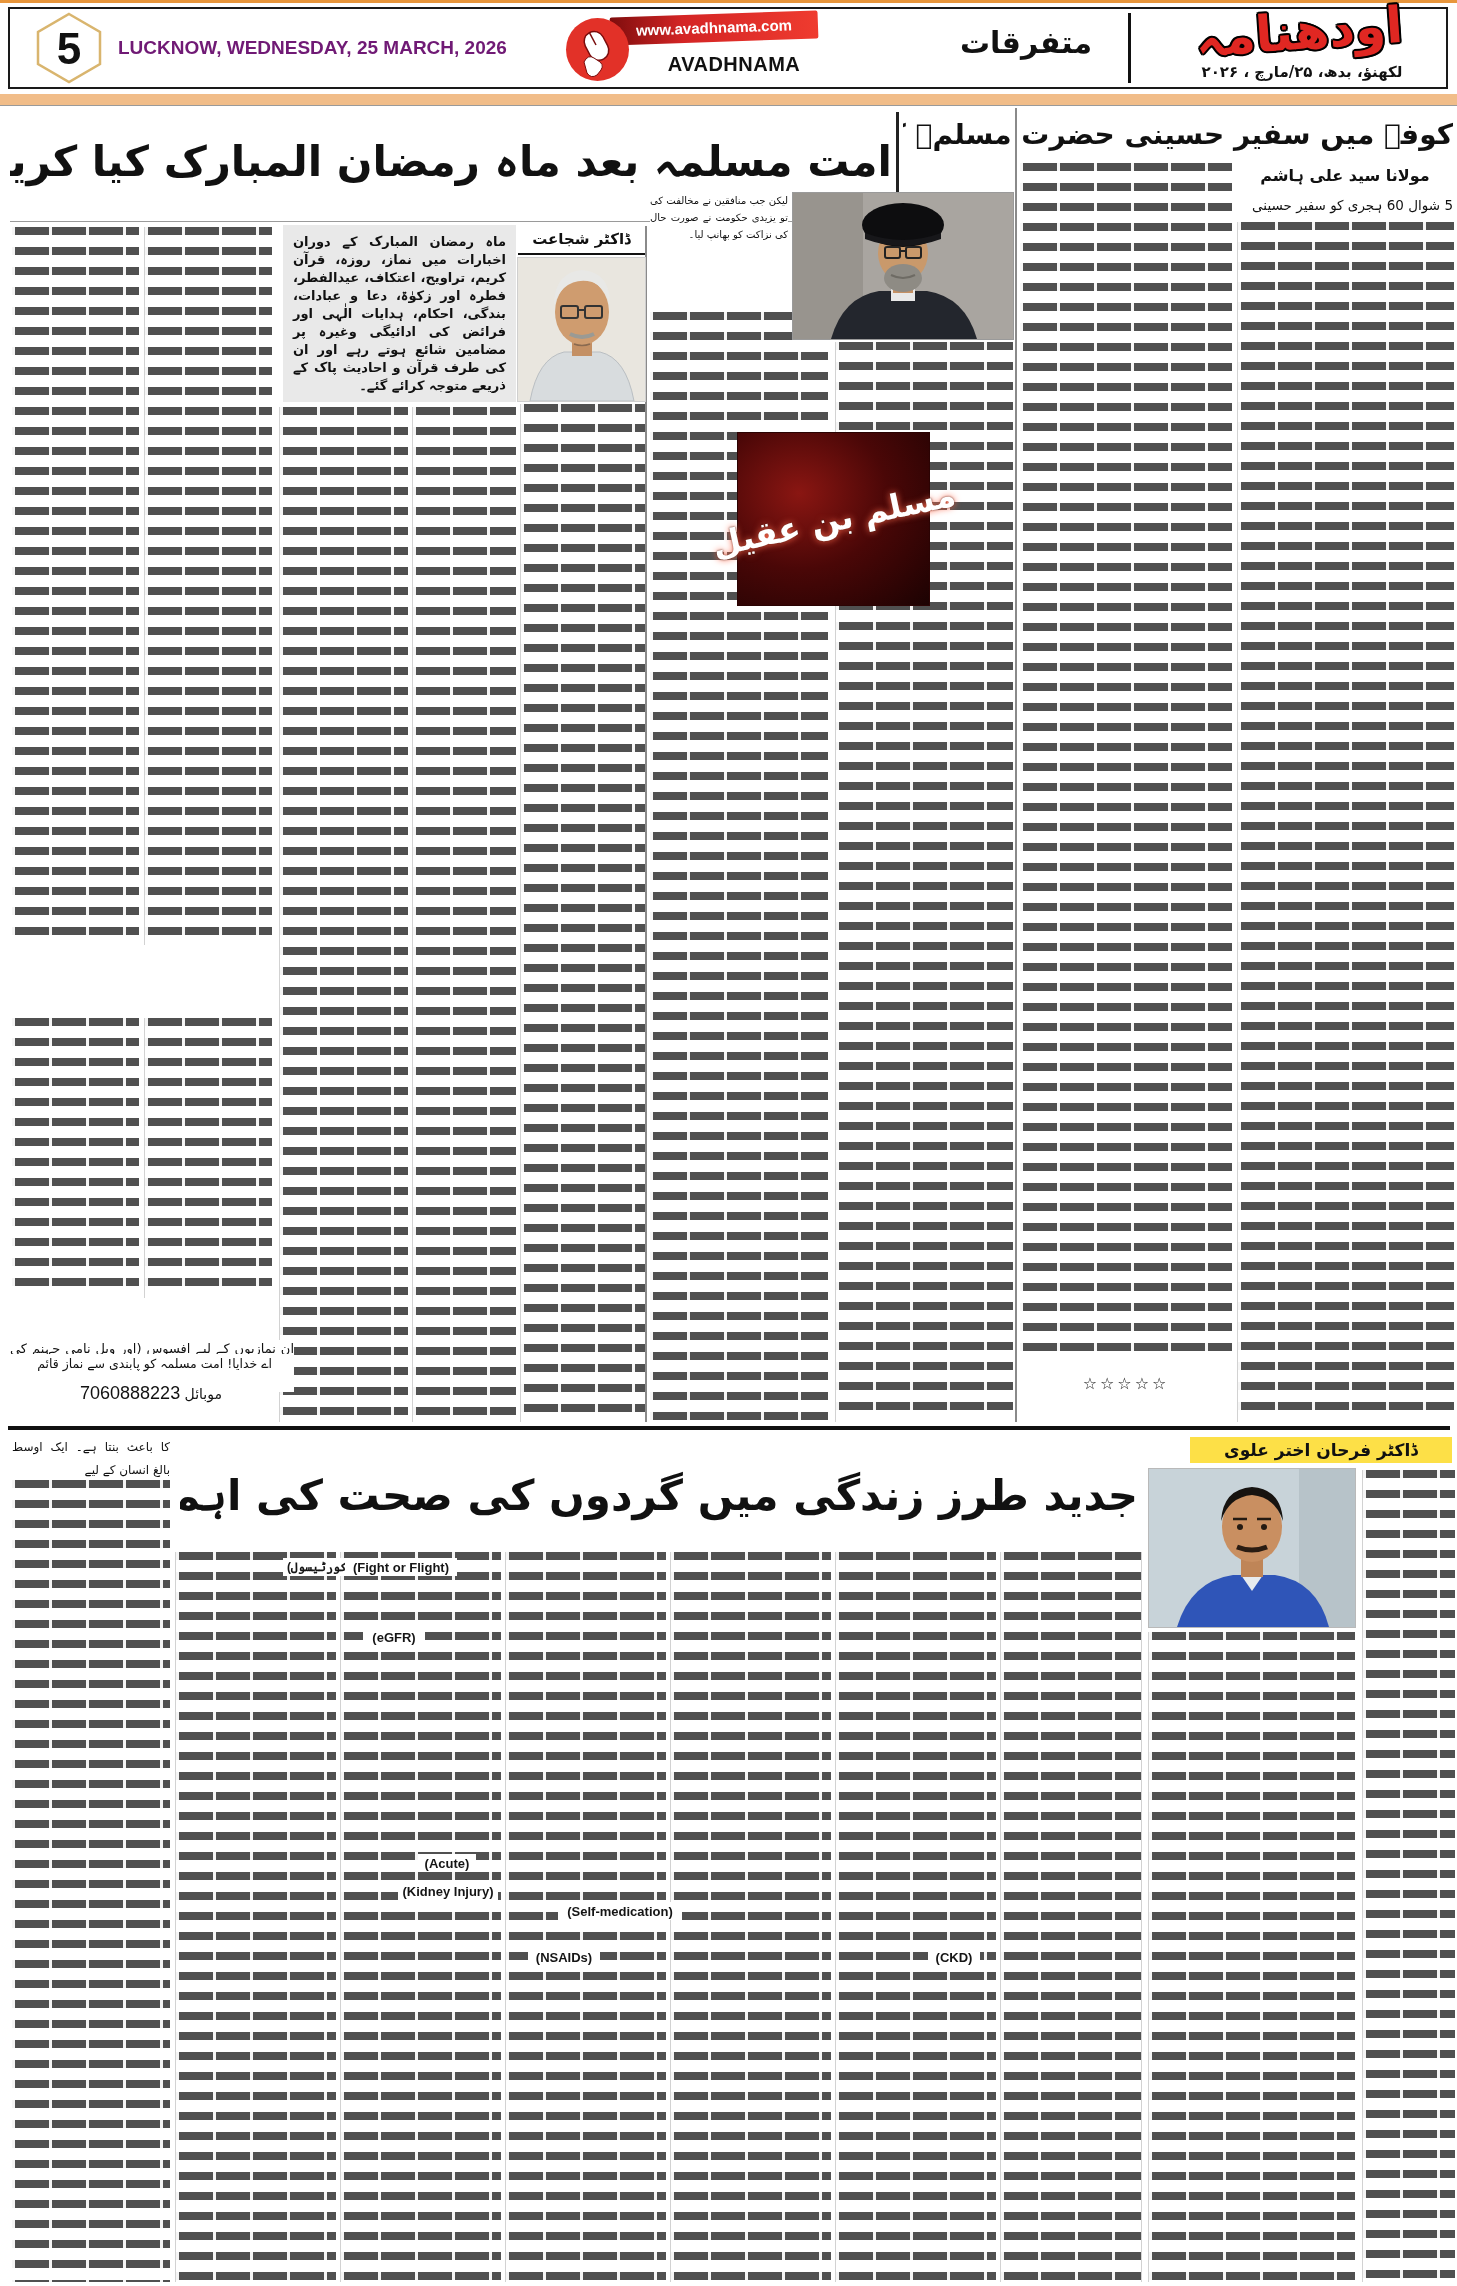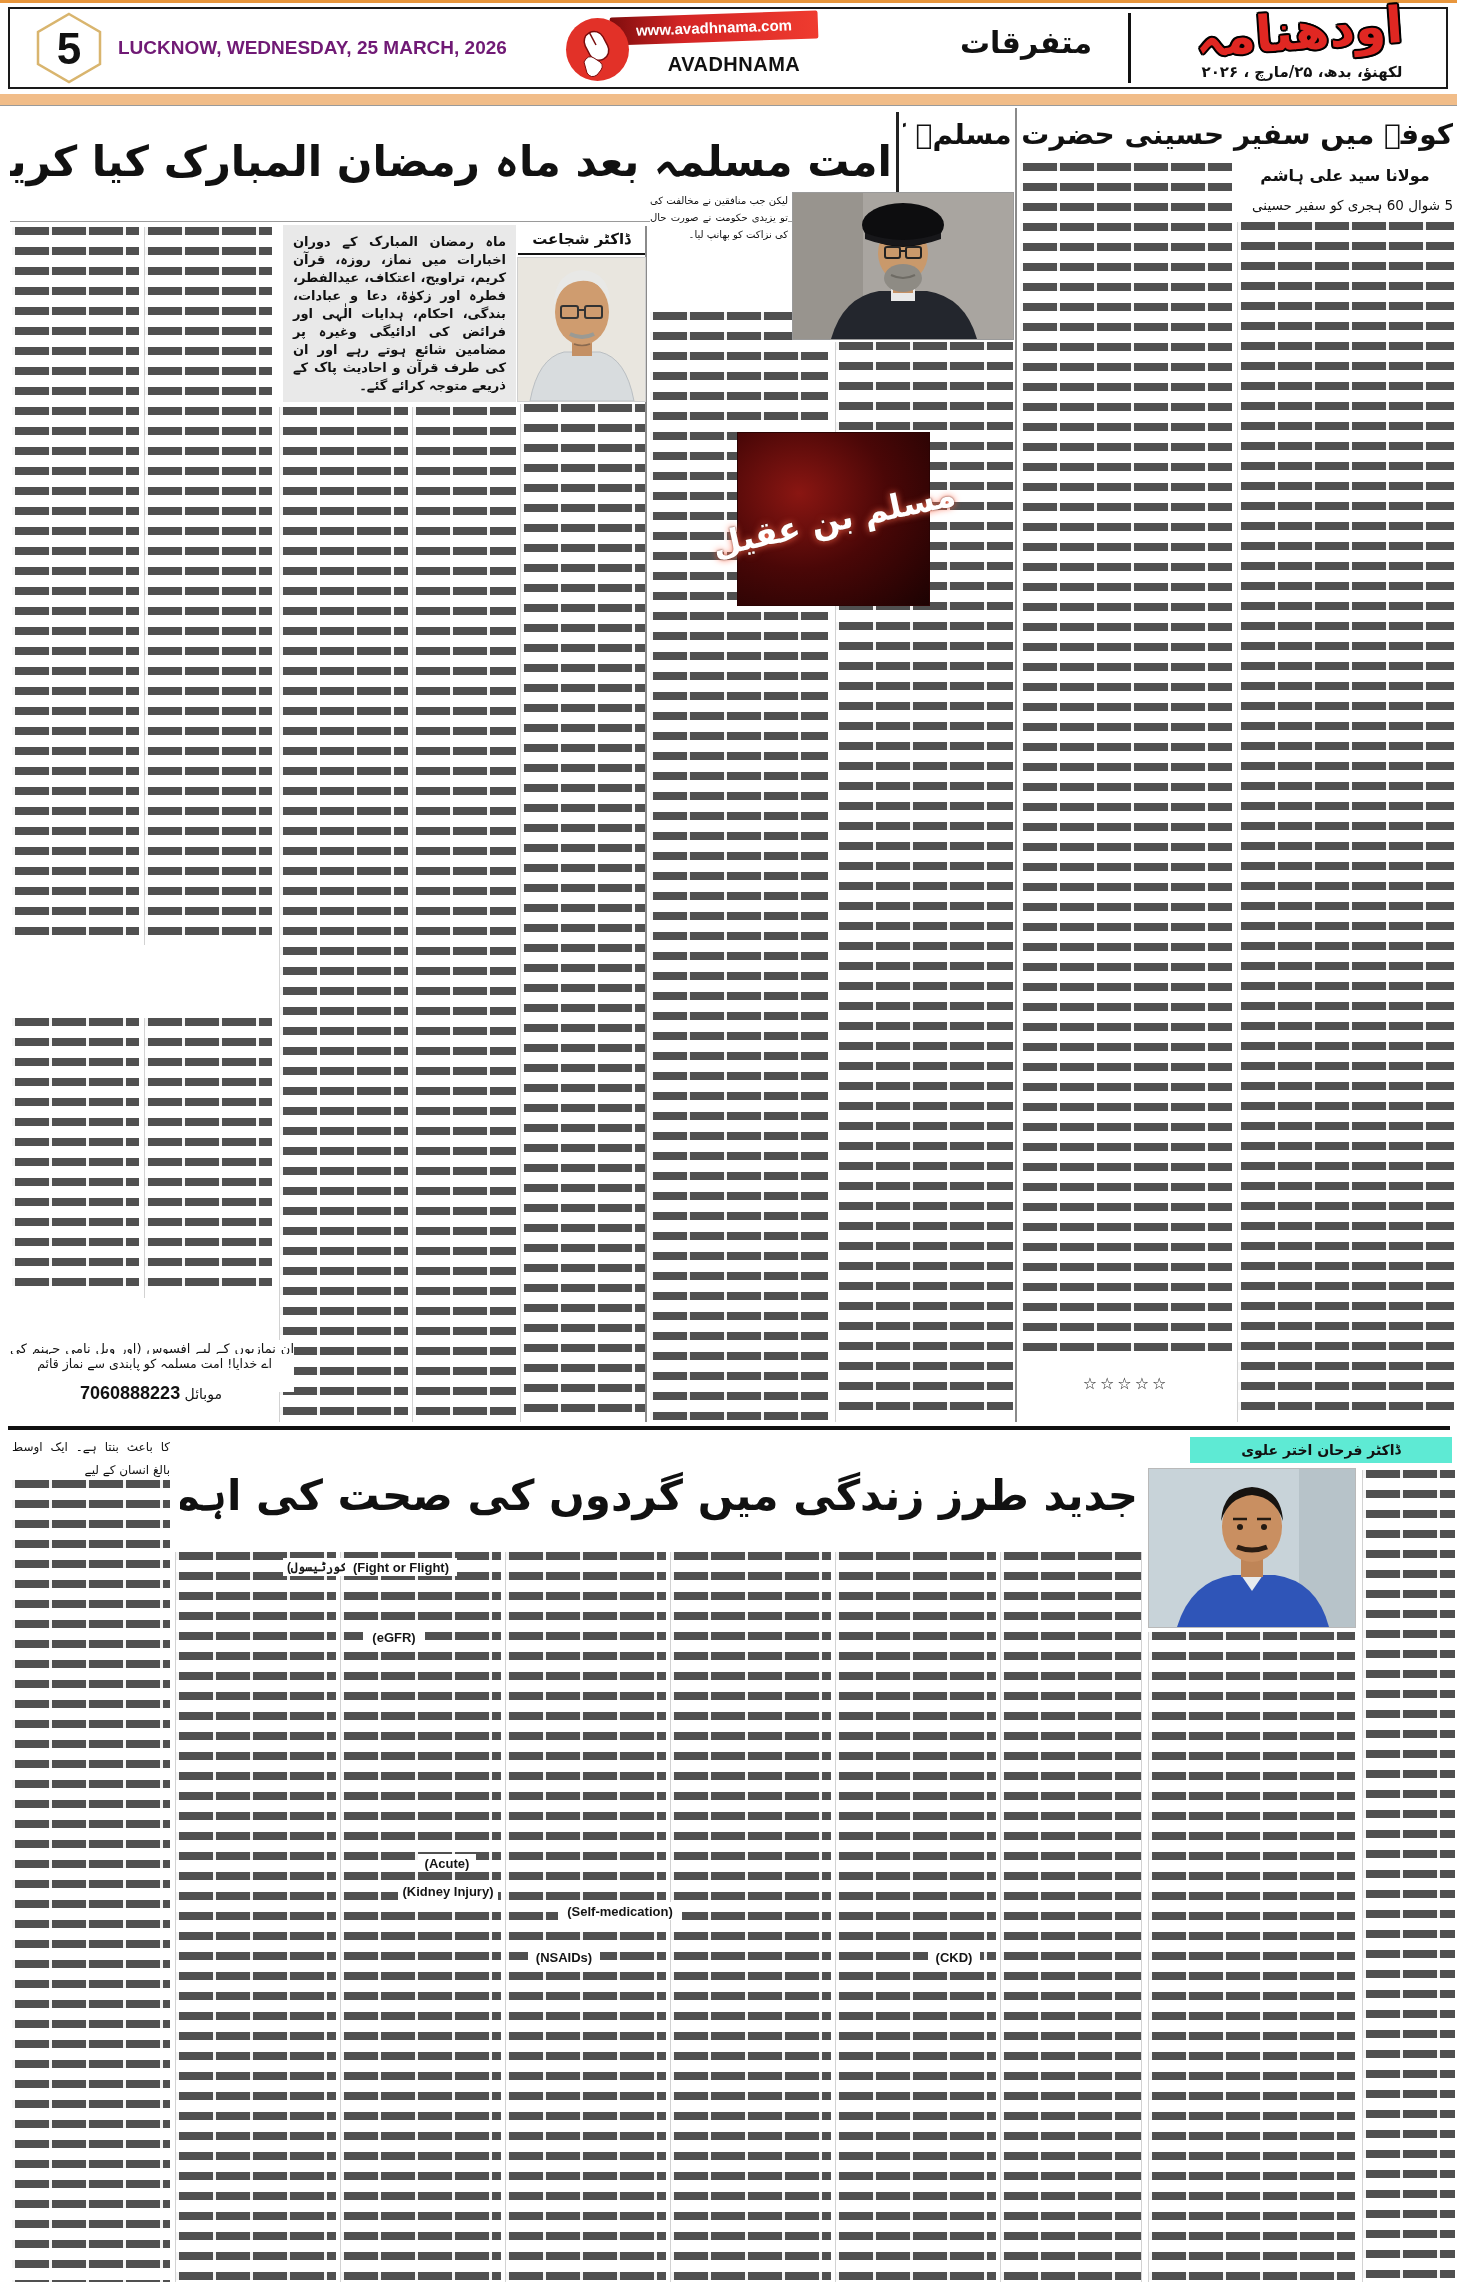--- a/index.html
+++ b/index.html
@@ -114,21 +114,21 @@
   <div class="abs sim-col noborder" style="left:12px;top:1018px;width:127px;height:280px;"></div>
   <div class="abs sim-col" style="left:144px;top:1018px;width:127px;height:280px;"></div>
   <div class="abs sim-col" style="left:279px;top:407px;width:128px;height:1015px;"></div>
   <div class="abs sim-col" style="left:412px;top:407px;width:103px;height:1015px;"></div>
   <div class="abs sim-col" style="left:520px;top:404px;width:124px;height:1018px;"></div>
 
   <div class="abs urdu overlay-text" style="left:10px;top:1340px;width:284px;height:52px;font-size:13px;line-height:18px;text-align:justify;">ان نمازیوں کے لیے افسوس (اور ویل نامی جہنم کی جگہ) ہے جو اپنی نماز سے غافل ہیں۔</div>
   <div class="abs urdu overlay-text" style="left:10px;top:1354px;width:284px;height:24px;font-size:12.5px;line-height:20px;padding-right:22px;box-sizing:border-box;">اے خدایا! امت مسلمہ کو پابندی سے نماز قائم کرنے کی توفیق عطا فرما!</div>
   <div class="abs urdu overlay-text" style="left:12px;top:1380px;width:210px;height:28px;font-size:14px;line-height:26px;">
     <span>موبائل</span>
-    <span class="eng" style="font-weight:bold;font-size:18px;direction:ltr;unicode-bidi:embed;">7060888223</span>
+    <span class="eng" style="font-weight:normal;font-size:18px;direction:ltr;unicode-bidi:embed;">7060888223</span>
   </div>
 
   <div class="abs urdu" style="left:1237px;top:163px;width:216px;height:26px;line-height:26px;text-align:center;
               font-size:16px;font-weight:bold;z-index:4;background:#fff;">مولانا سید علی ہاشم عابدی</div>
 
   <svg class="abs" style="left:792px;top:192px;z-index:5;border:1px solid #9a9a9a;" width="220" height="146" viewBox="0 0 220 146">
     <rect x="0" y="0" width="220" height="146" fill="#a9a5a0"></rect>
     <rect x="0" y="0" width="70" height="146" fill="#98948e"></rect>
     <path d="M38 146 Q50 104 86 98 L134 98 Q172 104 184 146 Z" fill="#23262d"></path>
     <rect x="98" y="96" width="24" height="12" fill="#e8e8e8"></rect>
@@ -156,21 +156,21 @@
   <div class="abs center" style="left:1020px;top:1368px;width:212px;height:30px;z-index:4;background:#fff;">
     <span style="font-size:16px;letter-spacing:3px;color:#222;">☆☆☆☆☆</span>
   </div>
 
   <div class="abs urdu overlay-text" style="left:1237px;top:194px;width:216px;height:24px;font-size:13.5px;line-height:22px;white-space:nowrap;">5 شوال 60 ہجری کو سفیر حسینی</div>
   <div class="abs sim-col" style="left:1237px;top:222px;width:216px;height:1200px;"></div>
 
   <div class="abs" style="left:8px;top:1426px;width:1442px;height:4px;background:#111;"></div>
 
   <div class="abs urdu" style="left:1190px;top:1437px;width:262px;height:26px;line-height:26px;text-align:center;
-              font-size:14px;font-weight:bold;z-index:4;background:#5eead4;">ڈاکٹر فرحان اختر علوی</div>
+              font-size:17px;font-weight:bold;z-index:4;background:#fde047;">ڈاکٹر فرحان اختر علوی</div>
 
   <div class="abs urdu headline" style="left:180px;top:1446px;width:958px;height:100px;line-height:100px;font-size:42px;z-index:2;background:#fff;">جدید طرز زندگی میں گردوں کی صحت کی اہمیت</div>
 
   <svg class="abs" style="left:1148px;top:1468px;z-index:5;border:1px solid #b9b9b9;" width="206" height="158" viewBox="0 0 206 158">
     <rect x="0" y="0" width="206" height="158" fill="#c8d3d9"></rect>
     <rect x="150" y="0" width="56" height="158" fill="#b7c3c9"></rect>
     <path d="M28 158 Q42 112 84 106 L126 106 Q168 112 180 158 Z" fill="#2f55b8"></path>
     <path d="M92 106 L103 122 L114 106 L108 102 L98 102 Z" fill="#e7ebee"></path>
     <rect x="92" y="88" width="22" height="20" fill="#bf8557"></rect>
     <ellipse cx="103" cy="58" rx="30" ry="35" fill="#c98f61"></ellipse>

